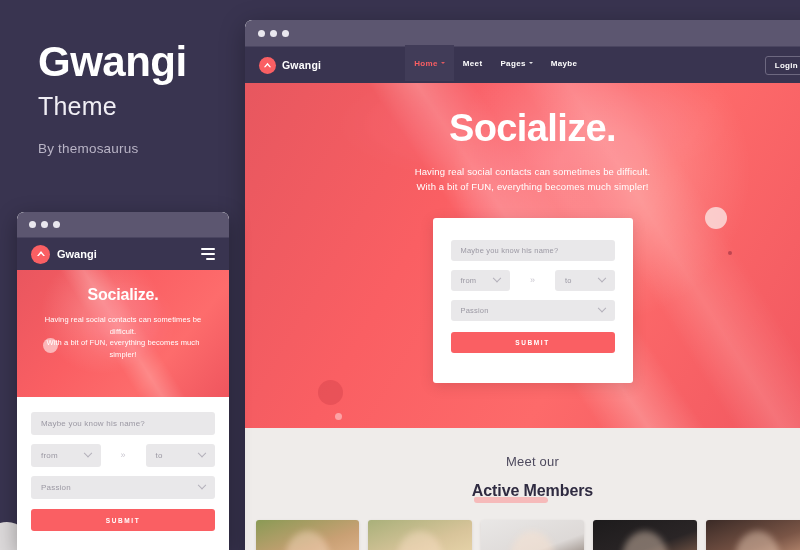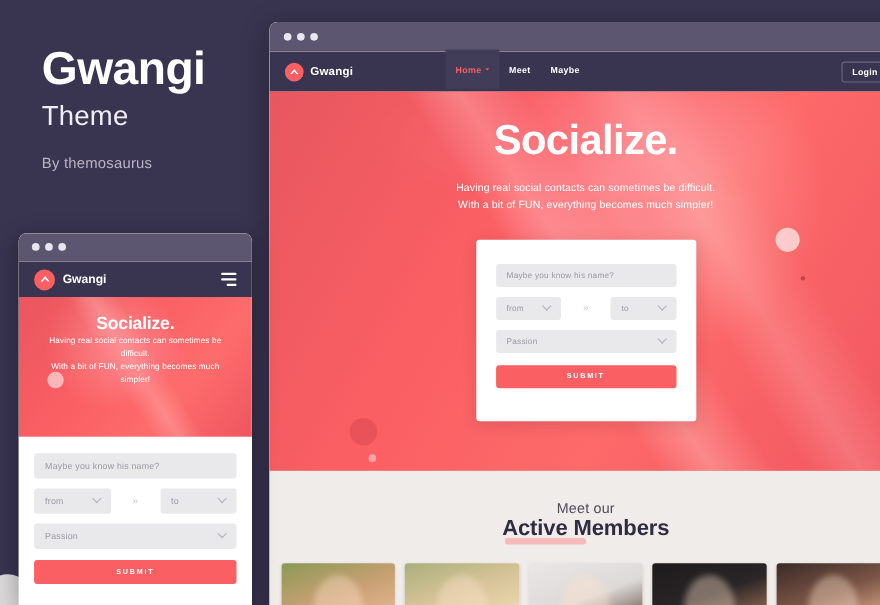--- a/index.html
+++ b/index.html
@@ -141,22 +141,22 @@
     margin-top: 11px; height: 21px; border-radius: 3px; background: #fa5f63;
     color: #ffffff; font-size: 6.5px; font-weight: bold; letter-spacing: 1.6px;
     display: flex; align-items: center; justify-content: center; border: none;
     width: 100%; font-family: inherit;
   }
 
   
   .members { background: #efecea; padding-top: 26px; text-align: center; }
   .members-kicker { font-size: 13px; color: #4e4a5e; letter-spacing: .2px; }
   .members-title {
-    font-size: 20px; font-weight: bold; color: #2f2b41; letter-spacing: -.1px;
-    margin-top: 0; display: inline-block; position: relative;
+    font-size: 16px; font-weight: bold; color: #2f2b41; letter-spacing: -.1px;
+    margin-top: 13px; display: inline-block; position: relative;
   }
   .members-title .stroke {
     position: absolute; left: 2px; bottom: -3px; width: 74px; height: 6px;
     background: #f6b7b7; border-radius: 3px 6px 4px 5px; opacity: .95;
   }
   .member-row { display: flex; gap: 9px; padding: 0 11px; margin-top: 20px; }
   .member-card {
     flex: 1; height: 75px; border-radius: 3px; overflow: hidden; position: relative;
     box-shadow: 0 1px 3px rgba(60,40,40,.12);
   }
@@ -210,21 +210,21 @@
       linear-gradient(58deg, rgba(255,255,255,0) 42%, rgba(255,190,185,.45) 50%, rgba(255,255,255,0) 58%);
     mix-blend-mode: screen; opacity: .6;
   }
   .m-blob {
     position: absolute; width: 15px; height: 15px; border-radius: 50%;
     background: rgba(255,255,255,.55); left: 26px; top: 68px;
   }
   .m-hero-inner { position: relative; z-index: 2; padding-top: 16px; }
   .m-hero-title { color: #fff; font-size: 16px; font-weight: bold; letter-spacing: -.2px; }
   .m-hero-sub {
-    color: #fff; font-size: 7.5px; line-height: 1.55; 
+    color: #fff; font-size: 7.5px; line-height: 1.55; margin-top: 10px;
     padding: 0 14px; letter-spacing: .1px;
   }
   .m-form { padding: 15px 14px 0; background: #fff; }
   .m-form .field { height: 23px; font-size: 8px; }
   .m-form .submit-btn { height: 22px; margin-top: 10px; }
 </style>
 </head>
 <body>
 
 <div class="stage">
@@ -259,20 +259,24 @@
           <span class="brand-name">Gwangi</span>
         </div>
 
         <nav class="nav-menu">
           <span class="nav-item active">
             <span>Home</span>
             <i class="caret"></i>
           </span>
           <span class="nav-item">
             <span>Meet</span>
+          </span>
+          <span class="nav-item">
+            <span>Pages</span>
+            <i class="caret"></i>
           </span>
           <span class="nav-item">
             <span>Maybe</span>
           </span>
         </nav>
 
         <button class="login-btn">Login</button>
       </div>
 
       <div class="hero">

